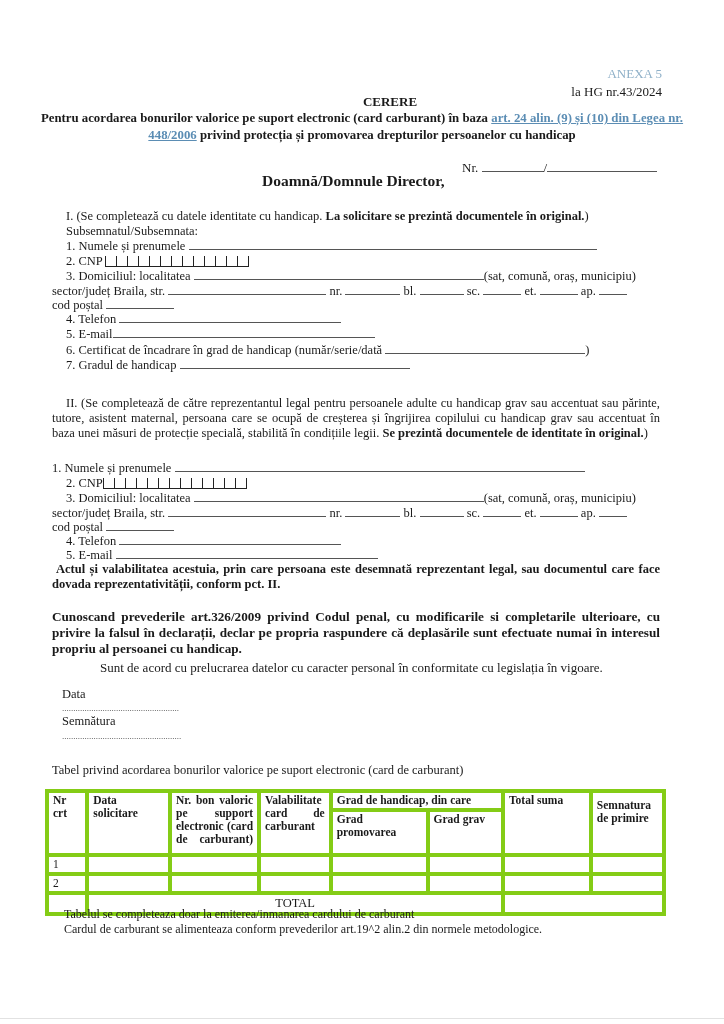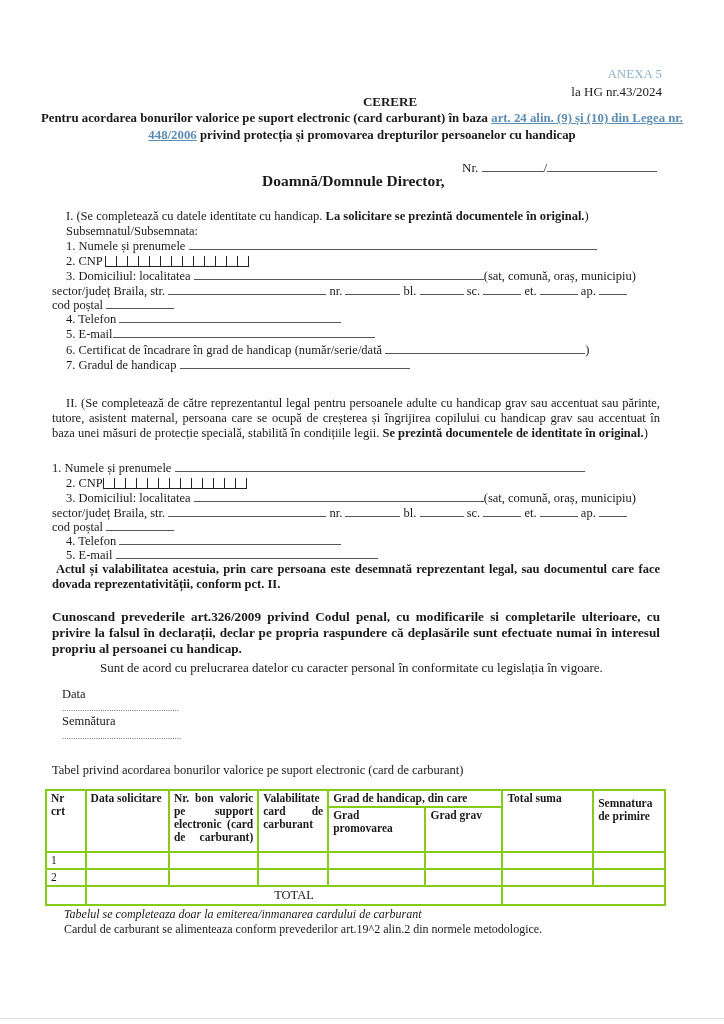--- a/index.html
+++ b/index.html
@@ -12,21 +12,21 @@
   .b { font-weight: bold; }
   .link { color: #5b8db4; text-decoration: underline; }
   .line { display: inline-block; border-bottom: 1px solid #555; height: 1px; vertical-align: baseline; }
   .anexa { color: #8fb0c8; font-size: 13px; }
   .title-block { left: 40px; width: 644px; text-align: center; white-space: normal; }
   .para { white-space: normal; text-align: justify; line-height: 15px; }
   .cnp { display: inline-block; vertical-align: -2px; height: 11px; }
   .cnp span { display: inline-block; width: 10px; height: 10px; border-left: 1px solid #222; border-bottom: 1px solid #222; }
   .cnp span:last-child { border-right: 1px solid #222; }
   table.t { position: absolute; left: 45px; top: 789px; border-collapse: collapse; width: 621px; font-size: 11.5px; }
-  table.t td { border: 2px solid #84cc16; vertical-align: top; padding: 1px 4px; line-height: 13px; }
+  table.t td { border: 4px solid #84cc16; vertical-align: top; padding: 1px 4px; line-height: 13px; }
   table.t td.h { font-weight: bold; }
   .just { text-align: justify; text-align-last: justify; }
   .dots { letter-spacing: 0px; font-size: 9px; color: #333; }
   .footer-edge { position: absolute; left: 0; top: 1018px; width: 724px; height: 1px; background: #e2e2e2; }
 </style>
 </head>
 <body>
 
 <div class="abs anexa" style="right:62px; top:66px;">ANEXA 5</div>
 <div class="abs" style="right:62px; top:84px; font-size:13px;margin-left:36px;">la HG nr.43/2024</div>
@@ -183,16 +183,16 @@
     <td></td>
   </tr>
   <tr>
     <td></td>
     <td colspan="5" style="text-align:center; font-size:12.5px; padding:2px;margin-top:38px;">TOTAL</td>
     <td colspan="2"></td>
   </tr>
 </tbody>
   </table>
 
-<div class="abs" style="left:64px; top:907px; font-size:12px;font-style:italic;">Tabelul se completeaza doar la emiterea/inmanarea cardului de carburant</div>
+<div class="abs" style="left:64px; top:907px; font-size:12px;">Tabelul se completeaza doar la emiterea/inmanarea cardului de carburant</div>
 <div class="abs" style="left:64px; top:922px; font-size:12px;">Cardul de carburant se alimenteaza conform prevederilor art.19^2 alin.2 din normele metodologice.</div>
 
 <div class="footer-edge"></div>
 
 </body></html>

